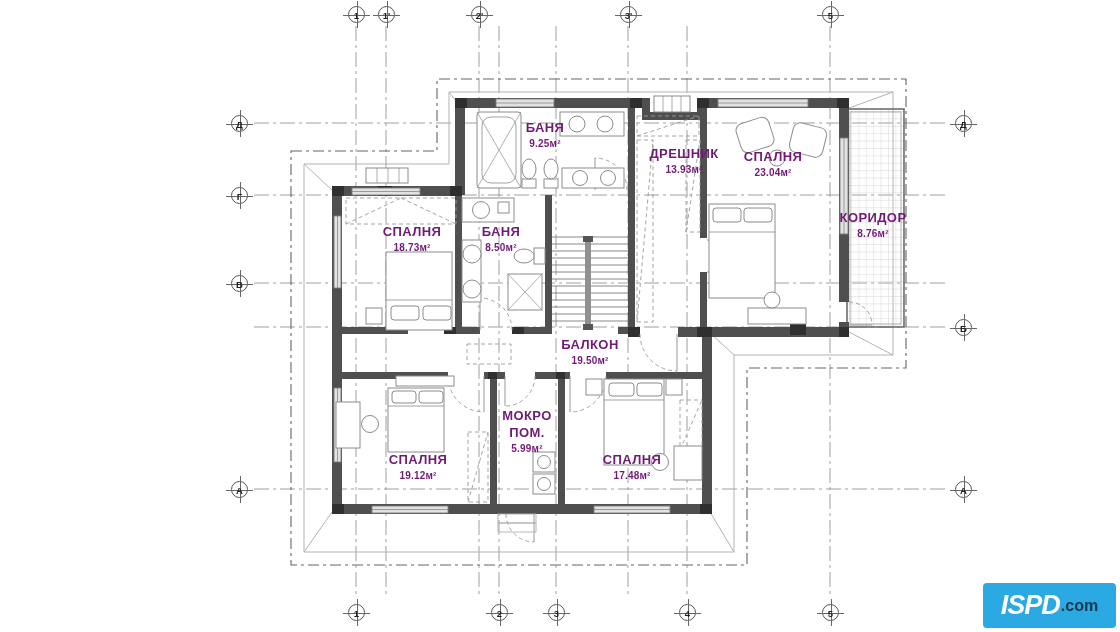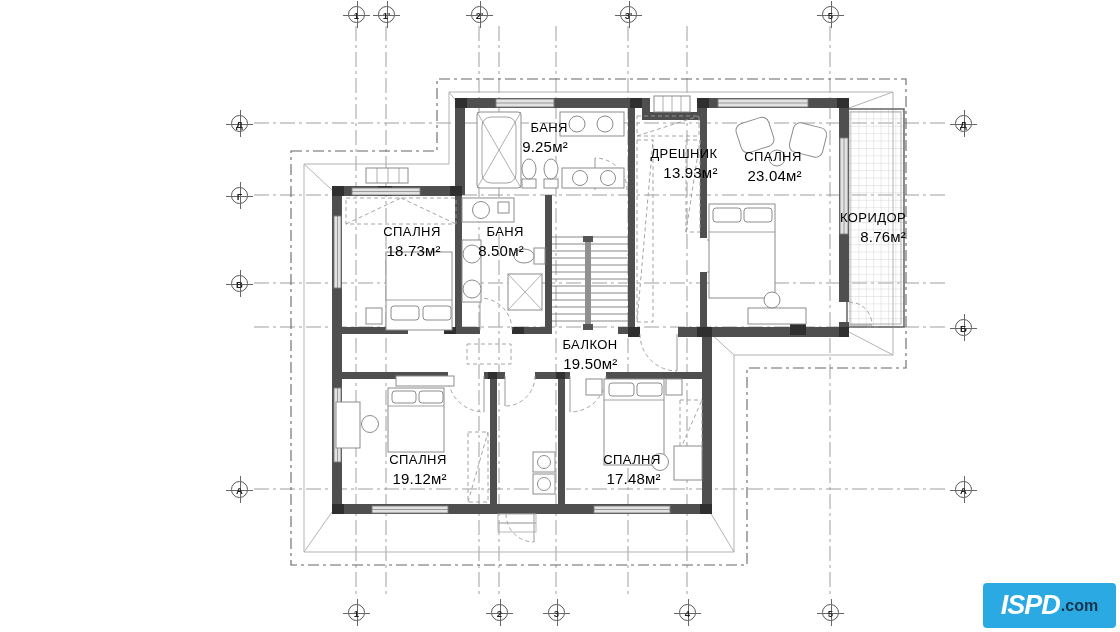--- a/index.html
+++ b/index.html
@@ -9,24 +9,24 @@
   svg.plan{position:absolute;left:0;top:0;}
   
   .marker{position:absolute;width:17px;height:17px;border:1.3px solid #555;border-radius:50%;
           background:#fff;color:#222;font-size:9.5px;font-weight:bold;line-height:17px;
           text-align:center;box-sizing:border-box;z-index:5;}
   .marker::before{content:'';position:absolute;left:-6px;right:-6px;top:50%;height:1px;
           background:#666;z-index:-1;}
   .marker::after{content:'';position:absolute;top:-6px;bottom:-6px;left:50%;width:1px;
           background:#666;z-index:-1;}
   
-  .room-label{position:absolute;transform:translateX(-50%);text-align:right;color:#000000;
-          font-weight:normal;z-index:4;line-height:1.3;white-space:nowrap;}
+  .room-label{position:absolute;transform:translateX(-50%);text-align:center;color:#701a75;
+          font-weight:bold;z-index:4;line-height:1.3;white-space:nowrap;}
   .room-label .rname{font-size:13px;letter-spacing:.4px;display:block;}
-  .room-label .rarea{font-size:15px;letter-spacing:.2px;display:block;}
+  .room-label .rarea{font-size:10px;letter-spacing:.2px;display:block;}
   .room-label.wrap{white-space:normal;width:72px;}
   
   .logo{position:absolute;left:983px;top:583px;width:133px;height:45px;border-radius:4px;
         display:flex;align-items:center;justify-content:center;gap:1px;z-index:6;}
   .logo .brand{font-style:italic;font-weight:bold;font-size:27px;color:#ffffff;
         letter-spacing:-1px;line-height:1;}
   .logo .suffix{font-weight:bold;font-size:16px;color:#16344d;line-height:1;margin-top:0;}
 </style>
 </head>
 <body>
@@ -326,20 +326,24 @@
     <span class="rarea">8.50м²</span>
   </div>
   <div class="room-label" style="left:590px;top:337px;">
     <span class="rname">БАЛКОН</span>
     <span class="rarea">19.50м²</span>
   </div>
   <div class="room-label" style="left:418px;top:452px;">
     <span class="rname">СПАЛНЯ</span>
     <span class="rarea">19.12м²</span>
   </div>
+  <div class="room-label wrap" style="left:527px;top:408px;">
+    <span class="rname">МОКРО ПОМ.</span>
+    <span class="rarea">5.99м²</span>
+  </div>
   <div class="room-label" style="left:632px;top:452px;">
     <span class="rname">СПАЛНЯ</span>
     <span class="rarea">17.48м²</span>
   </div>
 
   <div class="marker" style="left:348px;top:6px;">1</div>
   <div class="marker" style="left:378px;top:6px;">1'</div>
   <div class="marker" style="left:471px;top:6px;">2'</div>
   <div class="marker" style="left:620px;top:6px;">3'</div>
   <div class="marker" style="left:822px;top:6px;">5</div>

